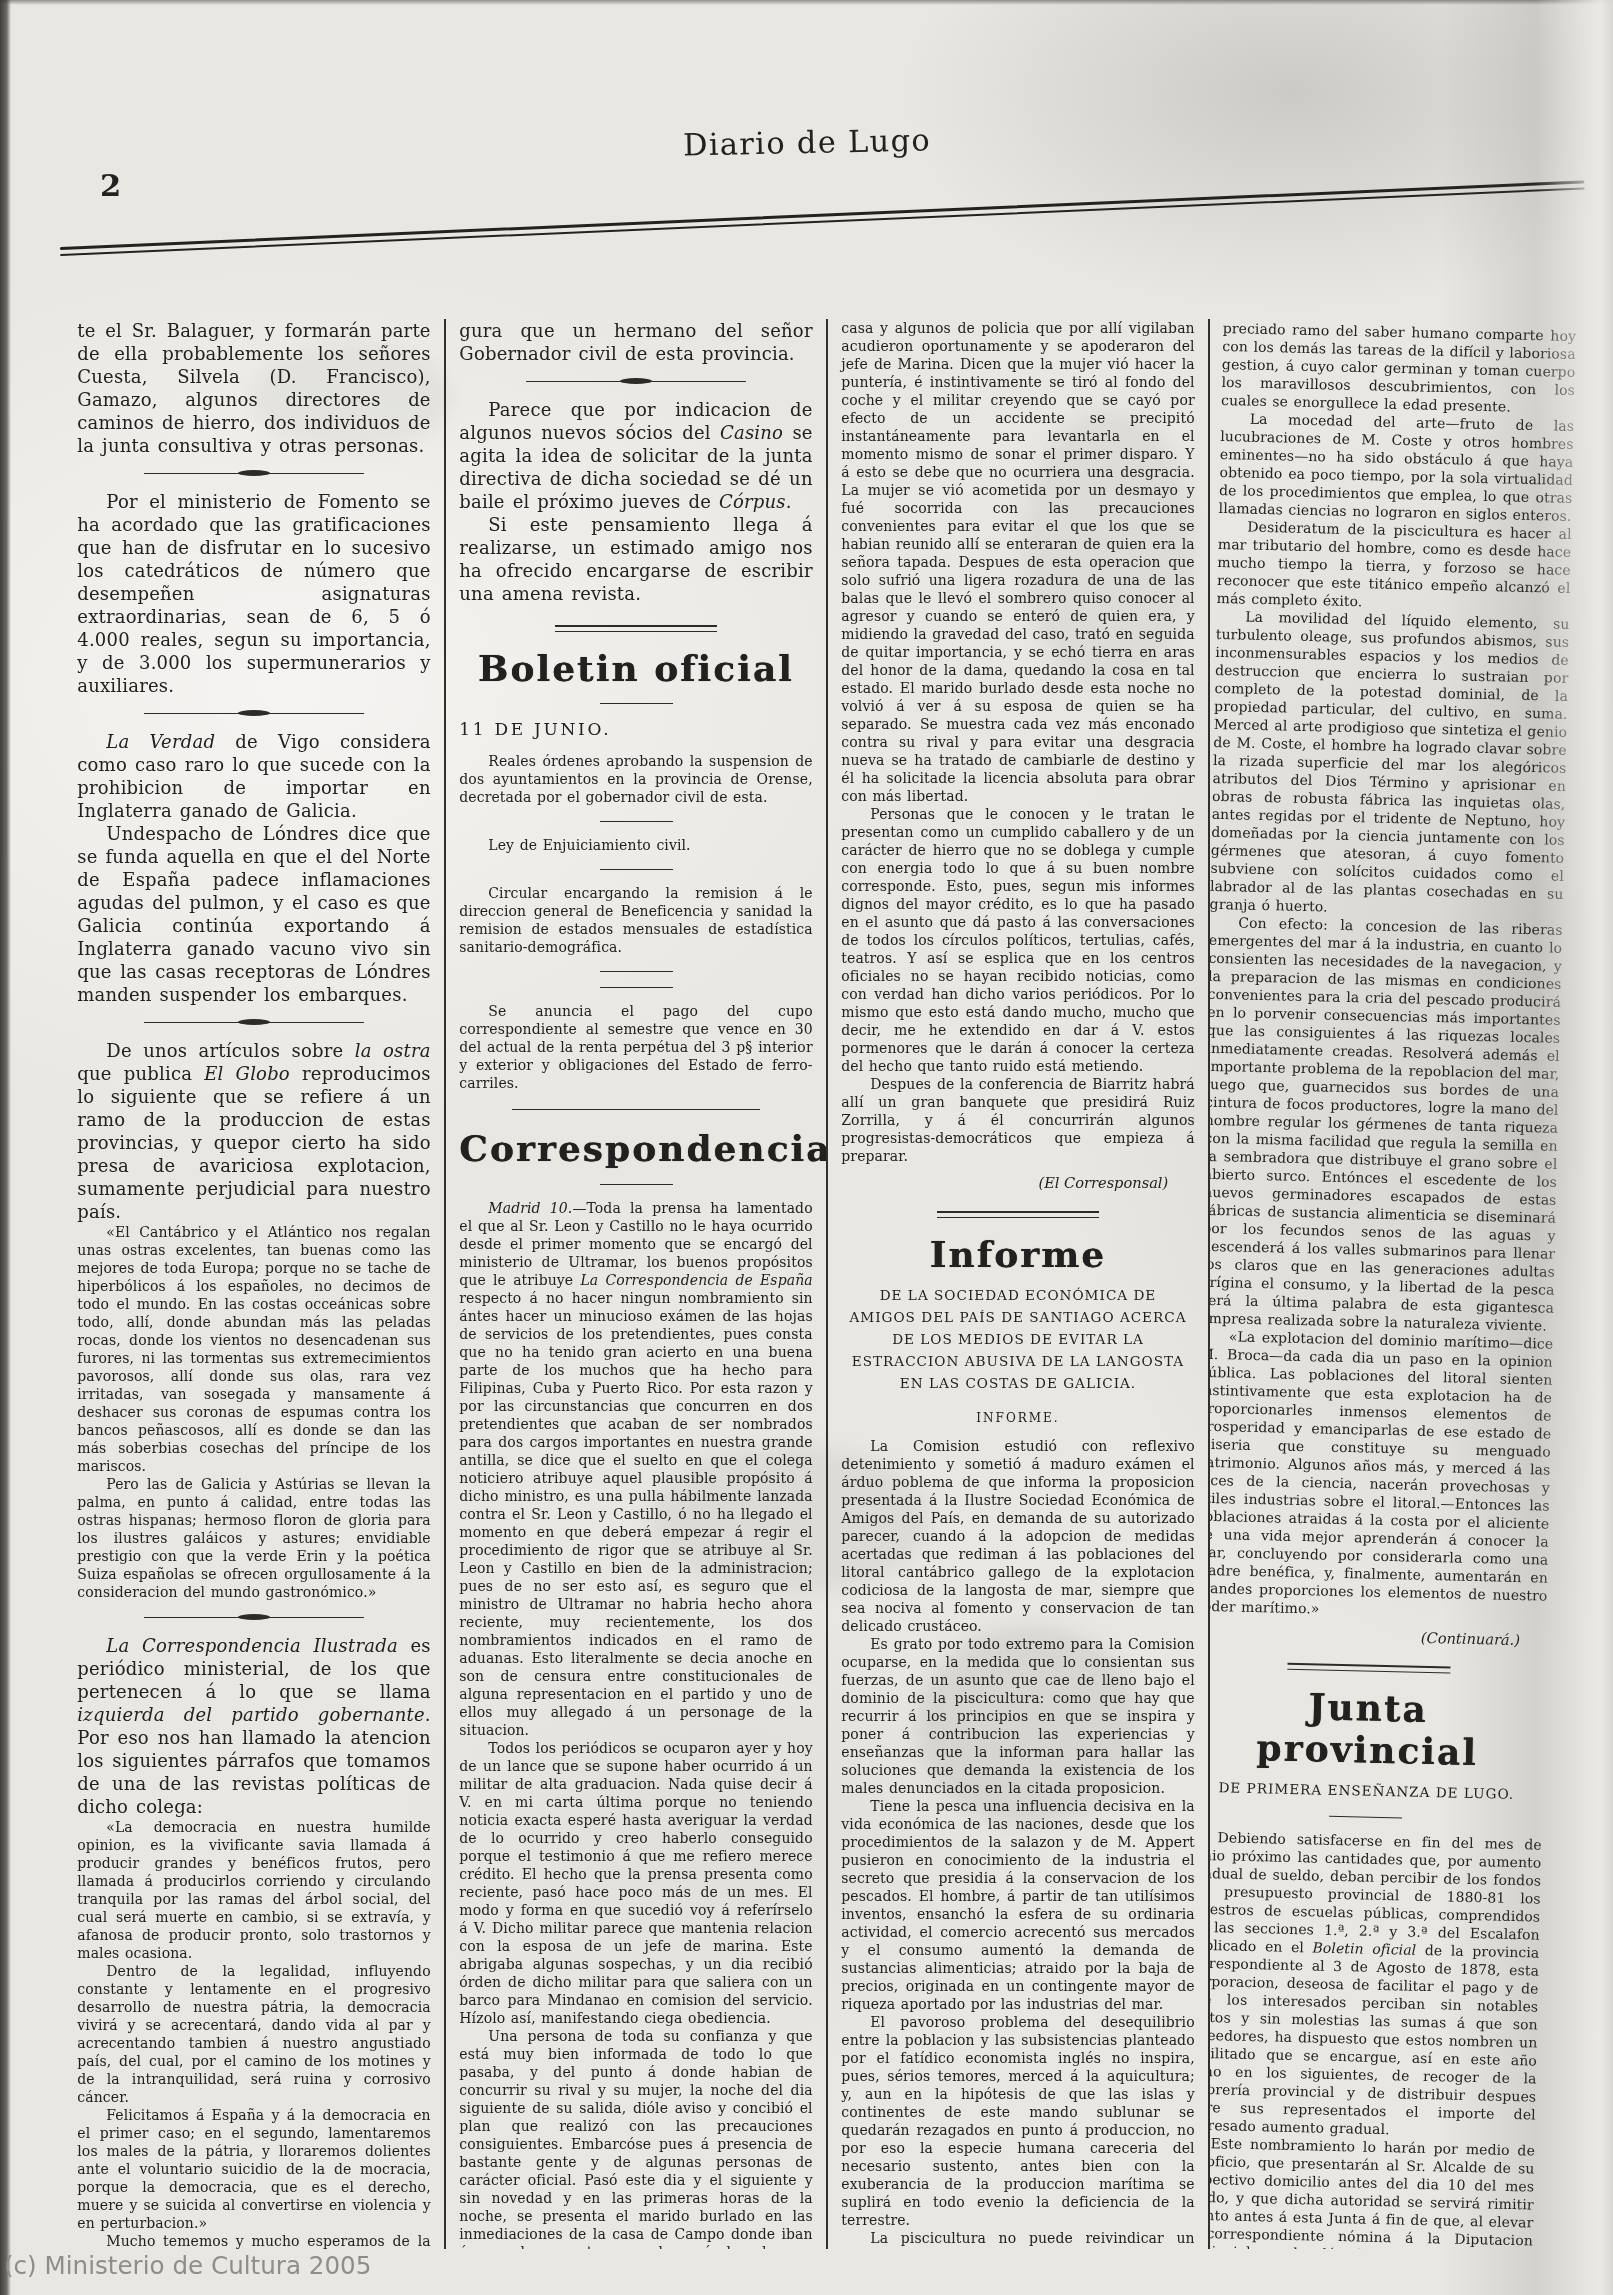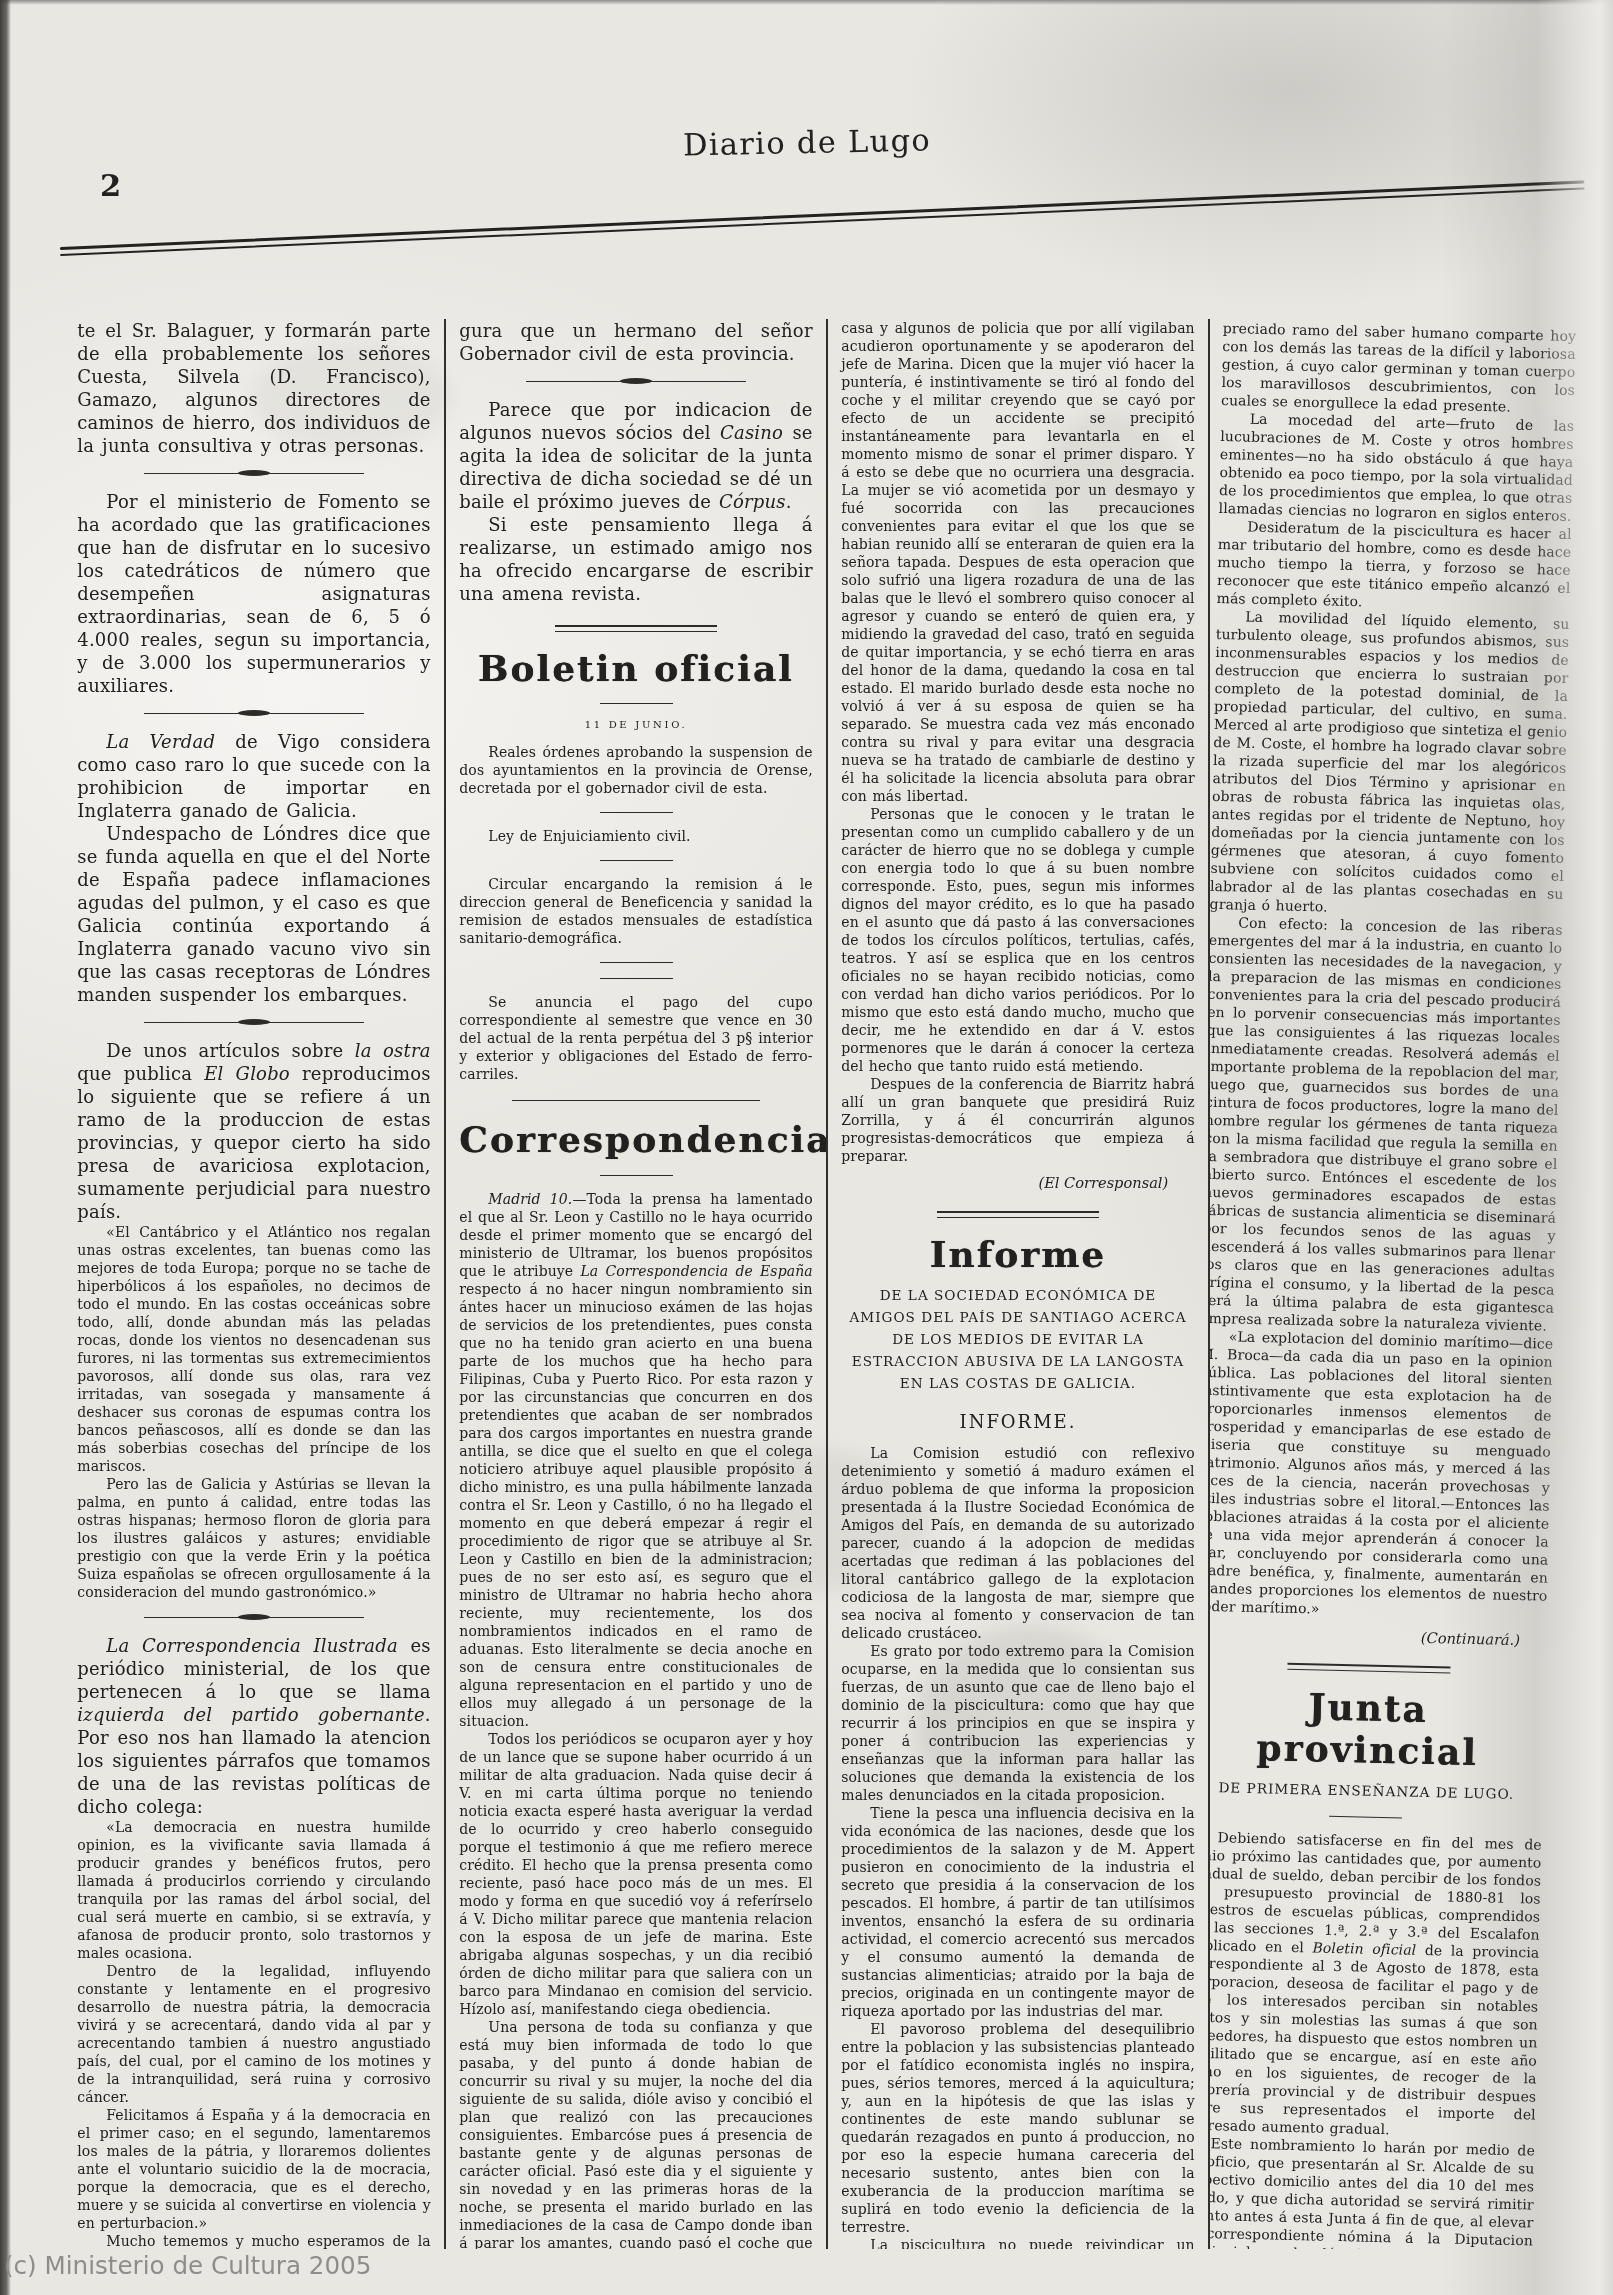--- a/index.html
+++ b/index.html
@@ -50,24 +50,24 @@
   .divider{position:relative;width:62%;margin:16px auto;border-top:1.7px solid #2c2b28;}
   .divider .lens{position:absolute;left:50%;top:-3.6px;transform:translateX(-50%);
     width:32px;height:6px;background:#2c2b28;border-radius:50%;}
   .rule{width:70%;margin:17px auto;border-top:1.7px solid #2c2b28;}
   .shortrule{width:73px;margin:14.6px auto;border-top:1.7px solid #2c2b28;}
   .doublerule{width:46%;margin:20px auto 14.6px;height:4px;
     border-top:2px solid #2c2b28;border-bottom:1.3px solid #2c2b28;}
 
   .headline{text-align:center;font-size:36px;font-weight:bold;letter-spacing:2px;
     margin:5.3px 0 2.7px;text-shadow:0 0 0.7px #2c2b28;}
-  .date-line{text-align:center;font-size:10px;letter-spacing:2.7px;margin:10.6px 0 13.3px;}
+  .date-line{font-size:17px;letter-spacing:2.7px;margin:10.6px 0 13.3px;}
   .subtitle{text-align:center;font-size:13.6px;line-height:22px;letter-spacing:1px;
     margin:9.3px 4px 4px;}
-  .subhead{text-align:center;font-size:18px;letter-spacing:2px;margin:17px 0 12px;}
+  .subhead{text-align:center;font-size:12px;letter-spacing:2px;margin:17px 0 12px;}
   .signature{text-align:right;font-style:italic;font-size:14.6px;margin:9.3px 26.5px 6.6px 0;}
 
   .watermark{position:absolute;left:4px;bottom:14.6px;
     font-family:"DejaVu Sans", sans-serif;font-size:24.6px;color:#8d8d8b;}
 </style>
 </head>
 <body>
 
 <div class="scan">
   <div class="edge-left"></div>

